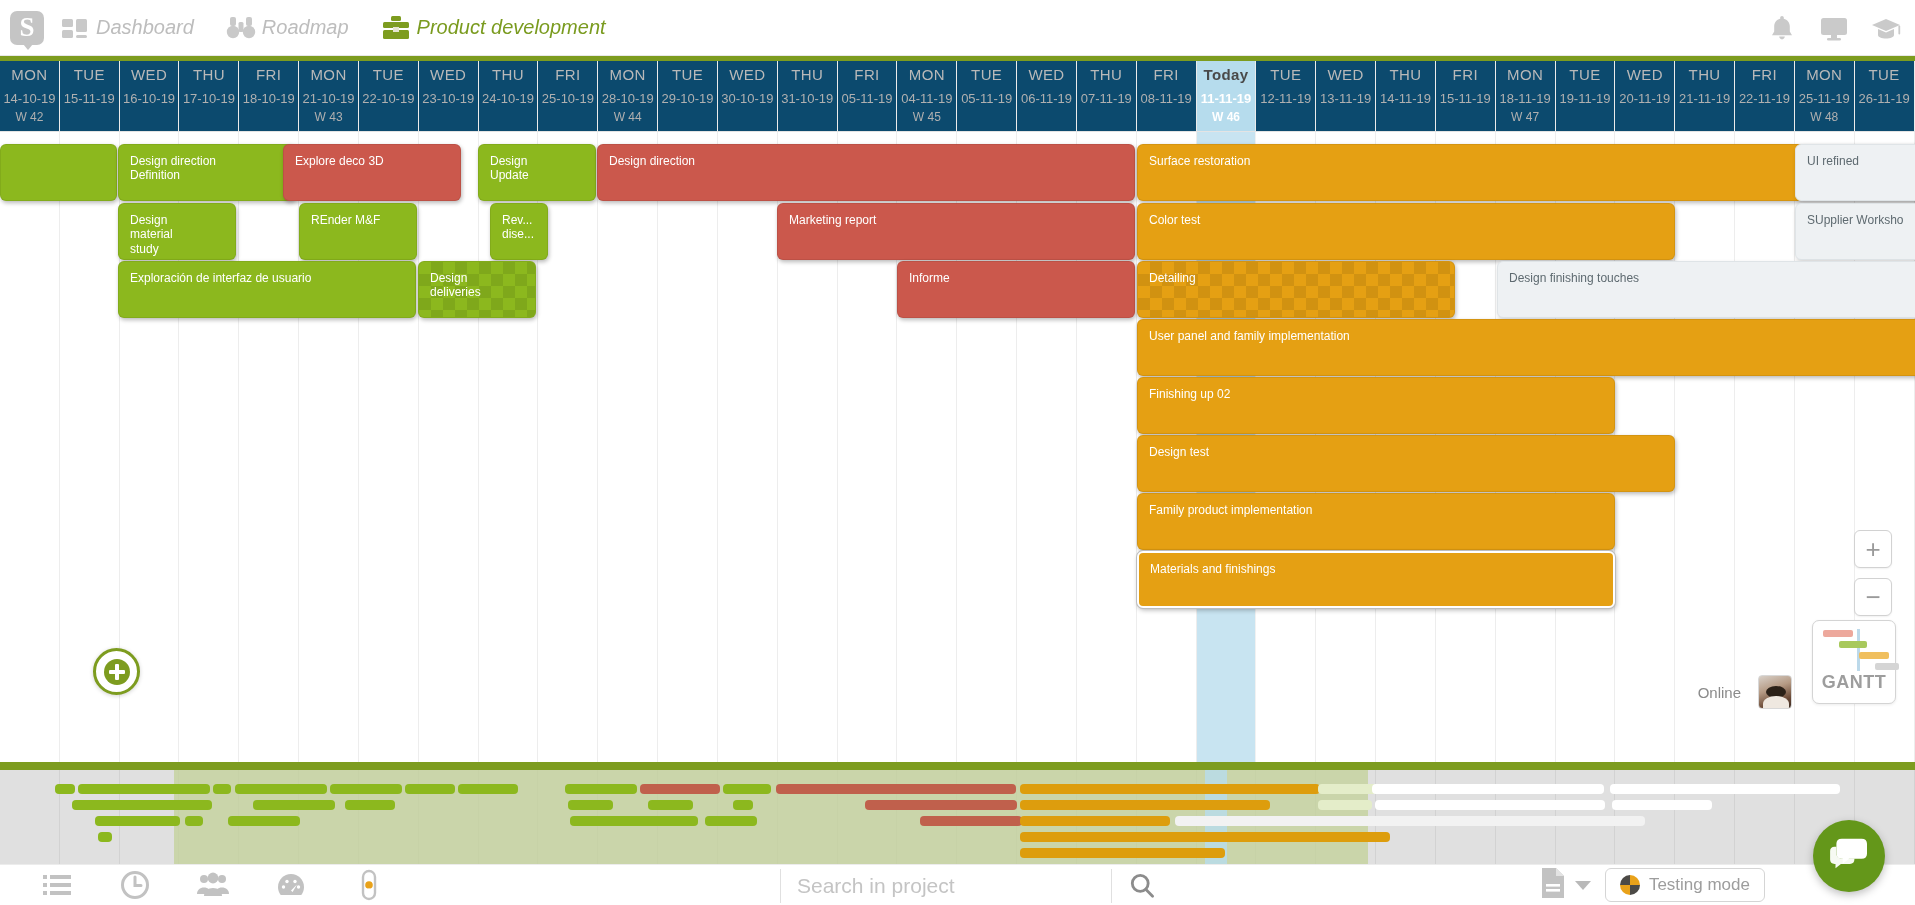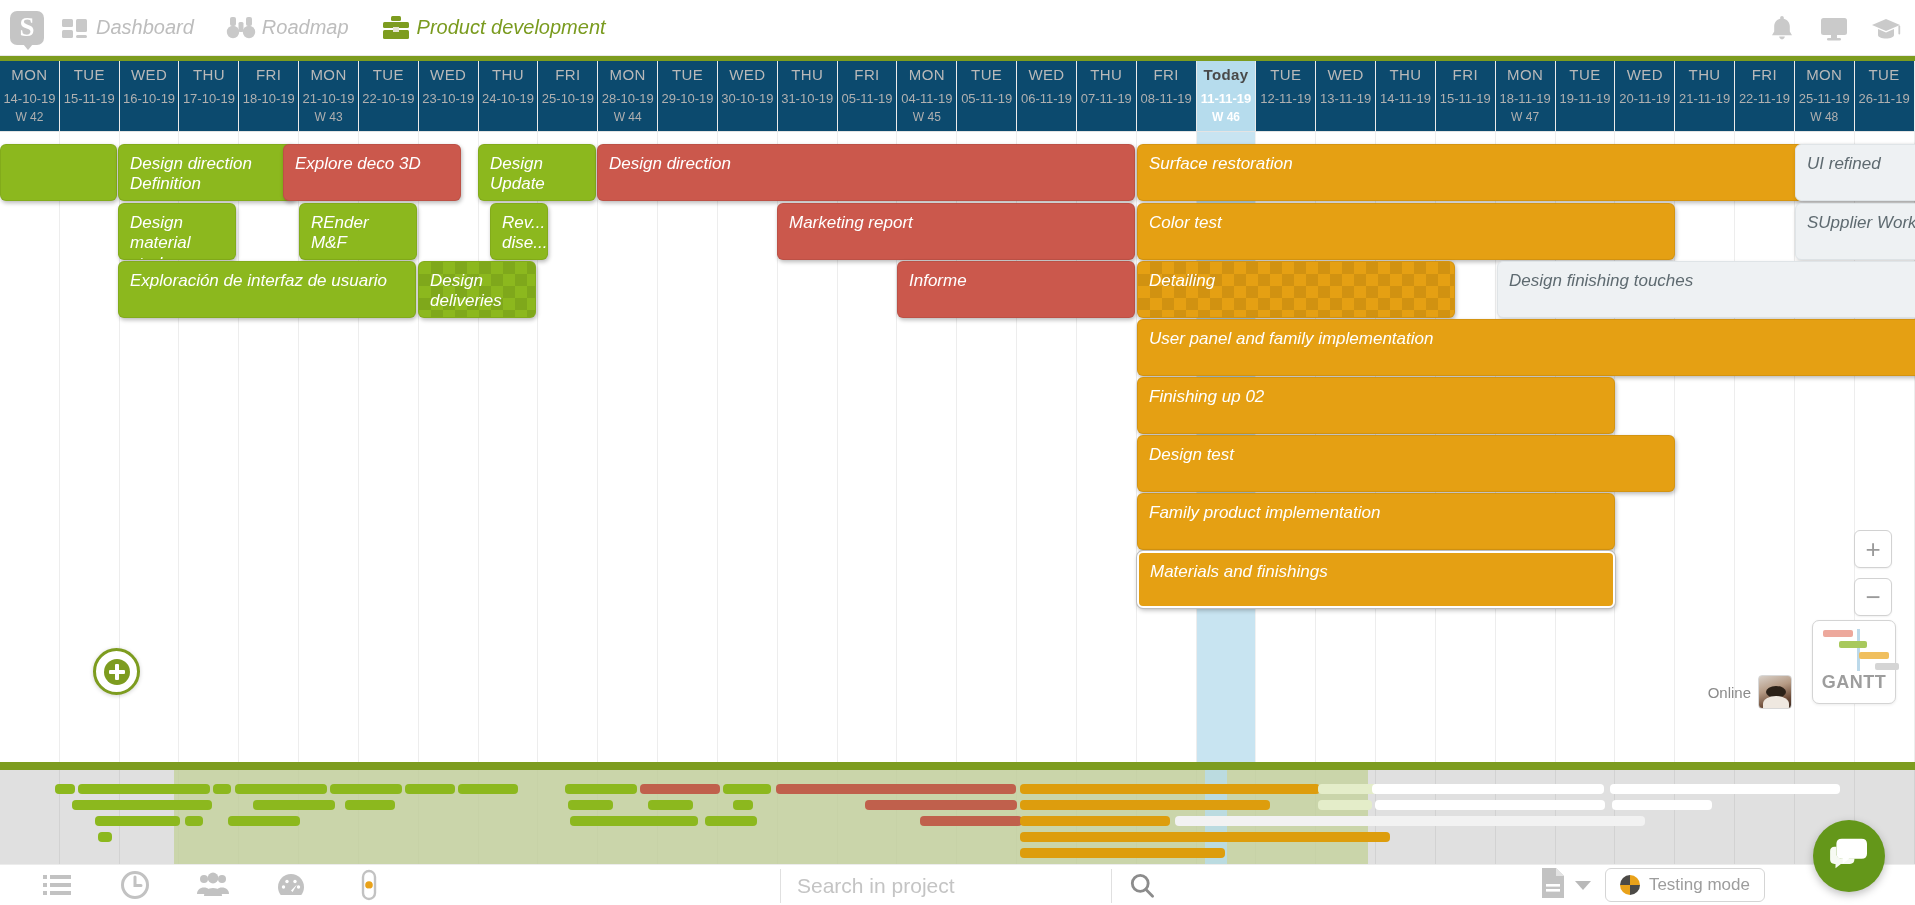--- a/index.html
+++ b/index.html
@@ -84,25 +84,24 @@
   .chart {
     position: absolute; left: 0; top: 132px; width: 1915px; height: 630px;
     background: #fff; overflow: hidden;
   }
   .gridlines { position:absolute; inset:0; display:flex; }
   .gl { flex:none; border-right:1px solid #ededed; height:100%; }
   .gl.today { background:#b6dced; opacity:.75; }
 
   .bar {
     position: absolute; border-radius: 6px; color: #fff;
-    font-size: 17px; line-height: 1.2; padding: 9px 10px 0 11px;
+    font-size: 12px; line-height: 1.2; padding: 9px 10px 0 11px;
     box-shadow: 1px 2px 4px rgba(0,0,0,.28);
     cursor: pointer; overflow: hidden; white-space: pre-line;
     border: 1px solid rgba(0,0,0,.07);
-    font-style: italic;
   }
   .bar.green  { background: #8cb81e; }
   .bar.red    { background: #cb584c; }
   .bar.orange { background: #e5a013; }
   .bar.ghost  { background: #eef1f3; color: #5e6a70; box-shadow: 1px 2px 4px rgba(0,0,0,.16); border:1px solid #dfe4e7; }
   .bar.selected { border: 2px solid #ffffff; box-shadow: 0 0 0 1px #bdbdbd, 1px 2px 5px rgba(0,0,0,.3); }
   .bar .lbl { position: relative; z-index: 2; pointer-events:none; }
   .checker::before {
     content:""; position:absolute; inset:0; z-index:1; opacity:.55;
     background-image:
@@ -134,21 +133,21 @@
     position: absolute; right: 23px; width: 38px; height: 38px; background: #fff;
     border: 1px solid #d2d2d2; border-radius: 6px; cursor: pointer;
     display:flex; align-items:center; justify-content:center;
     color:#9a9a9a; font-size:26px; line-height:1;
     box-shadow:0 1px 2px rgba(0,0,0,.06);
   }
   #zin  { top: 530px; }
   #zout { top: 578px; }
 
   
-  .online-wrap { position:absolute; right:123px; top:675px; display:flex; align-items:center; gap:7px; }
+  .online-wrap { position:absolute; right:123px; top:675px; display:flex; align-items:center; gap:17px; }
   .online-lbl { font-size:15px; color:#8b8b8b; }
   .online-ava {
     width:34px; height:34px; border-radius:4px; border:1px solid #d8d8d8; overflow:hidden;
     background: linear-gradient(160deg,#d8d0c8 0%,#b59a84 40%,#6b4a37 75%,#3b2b22 100%);
     position:relative;
   }
   .online-ava::before{content:"";position:absolute;left:7px;top:10px;width:20px;height:12px;border-radius:50%;background:#2b2118;}
   .online-ava::after{content:"";position:absolute;left:4px;top:20px;width:26px;height:16px;border-radius:50% 50% 0 0;background:#efe8e0;}
 
   .ganttwidget {

